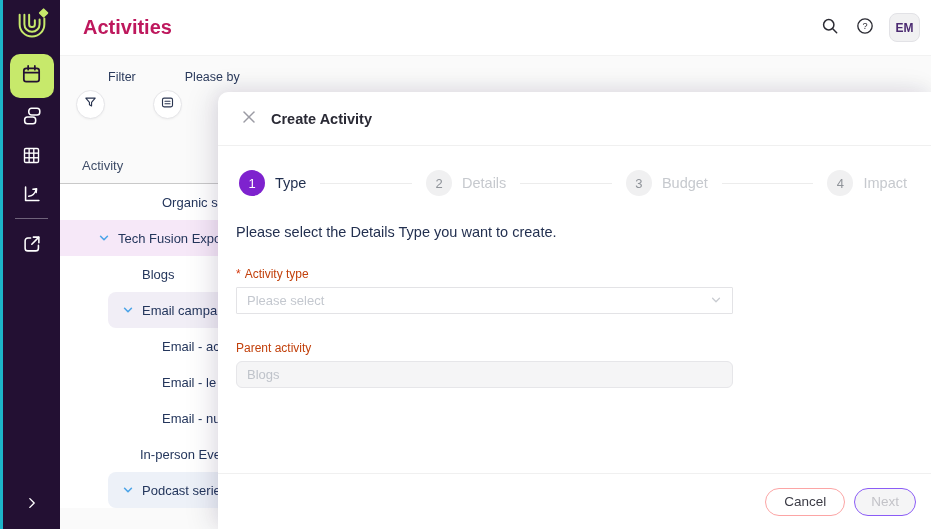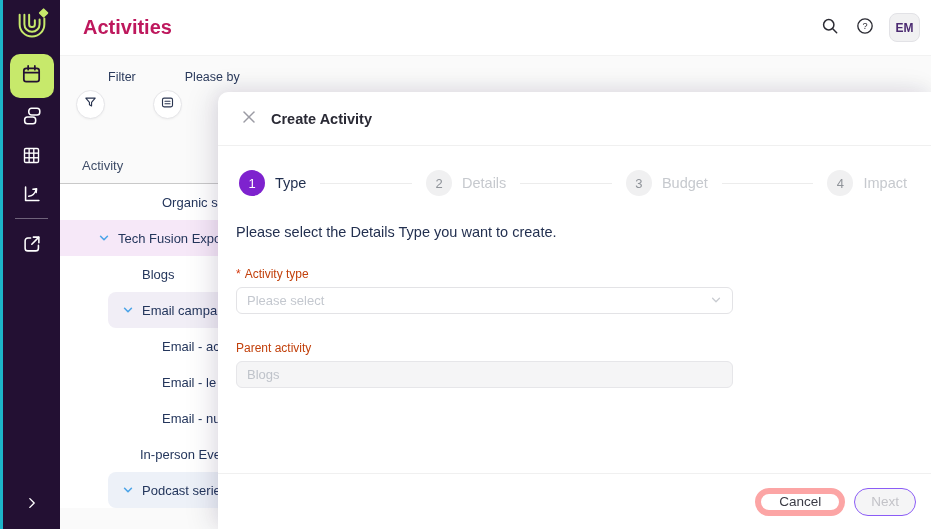--- a/index.html
+++ b/index.html
@@ -86,35 +86,35 @@
   .step.active .step-circle { background:#7e22ce; color:#fff; }
   .step-label { margin-left:10px; font-size:14.5px; color:#c6c9ce; }
   .step.active .step-label { color:#1f2d4d; font-weight:500; }
   .connector { flex:1 1 auto; height:1px; background:#ececec; margin:0 14px; }
 
   .modal-body { padding:28px 22px 0 18px; }
   .prompt { font-size:14.5px; color:#233050; }
   .field-label { margin-top:27px; font-size:12px; color:#c2410c; }
   .field-label .req::before { content:"*"; color:#d4380d; margin-right:4px; font-size:12px; }
   .select-box {
-    margin-top:6px; width:497px; height:27px; border:1px solid #e3e3e6; border-radius:6px; background:#fff;
+    margin-top:6px; width:497px; height:27px; border:1px solid #e3e3e6; border-radius:1px; background:#fff;
     display:flex; align-items:center; padding:0 10px; cursor:pointer;
   }
   .select-placeholder { font-size:13px; color:#c4c8cf; flex:1; }
   .text-input {
     margin-top:6px; width:497px; height:27px; border:1px solid #e6e6e9; border-radius:6px;
     background:#f5f5f6; color:#bfc3ca; font-size:13px; padding:0 10px;
     font-family:"Liberation Sans", sans-serif;
   }
   .modal-footer {
     position:absolute; left:0; right:0; bottom:0; height:56px; border-top:1px solid #f0f0f0;
     display:flex; align-items:center; justify-content:flex-end; gap:9px; padding-right:15px;
   }
   .btn { height:28px; border-radius:16px; font-size:13.5px; padding:0 18px; cursor:pointer; font-family:"Liberation Sans", sans-serif; }
-  .btn-cancel { background:#fff; border:6px solid #fca5a5; color:#3b3b45; }
+  .btn-cancel { background:#fff; border:1px solid #fca5a5; color:#3b3b45; }
   .btn-next { background:#f5f5f6; border:1px solid #8b5cf6; color:#c3c3c8; padding:0 16px; }
 </style>
 </head>
 <body>
 
 <div class="accent-strip"></div>
 
 <nav class="sidebar">
   <div class="logo">
     <svg width="40" height="38" viewBox="0 0 40 40" fill="none">

